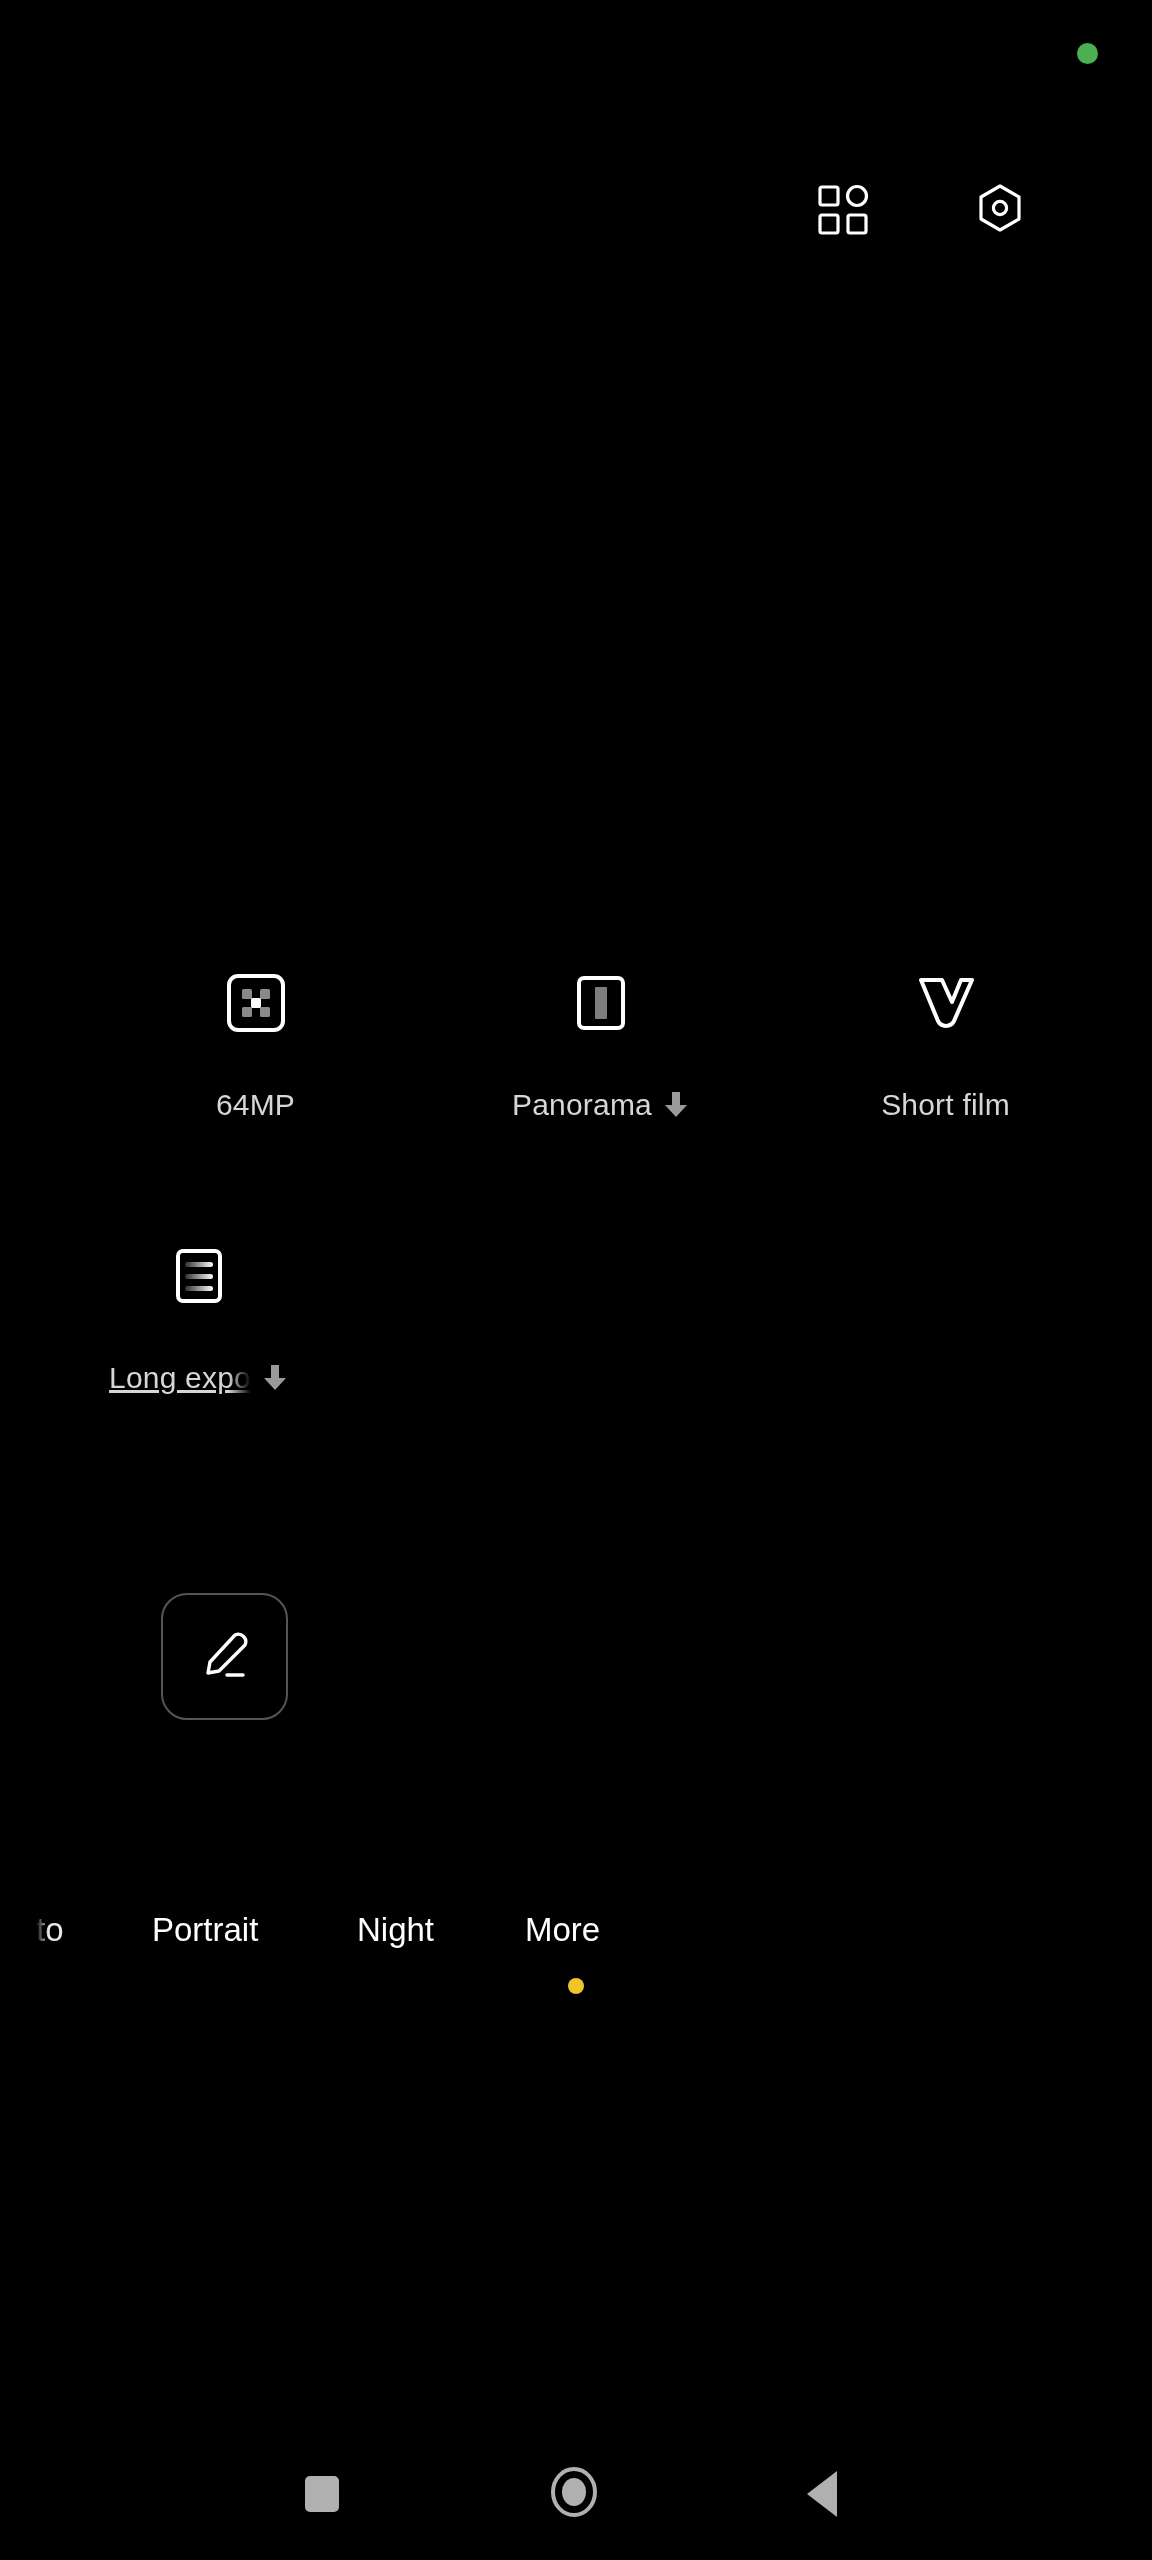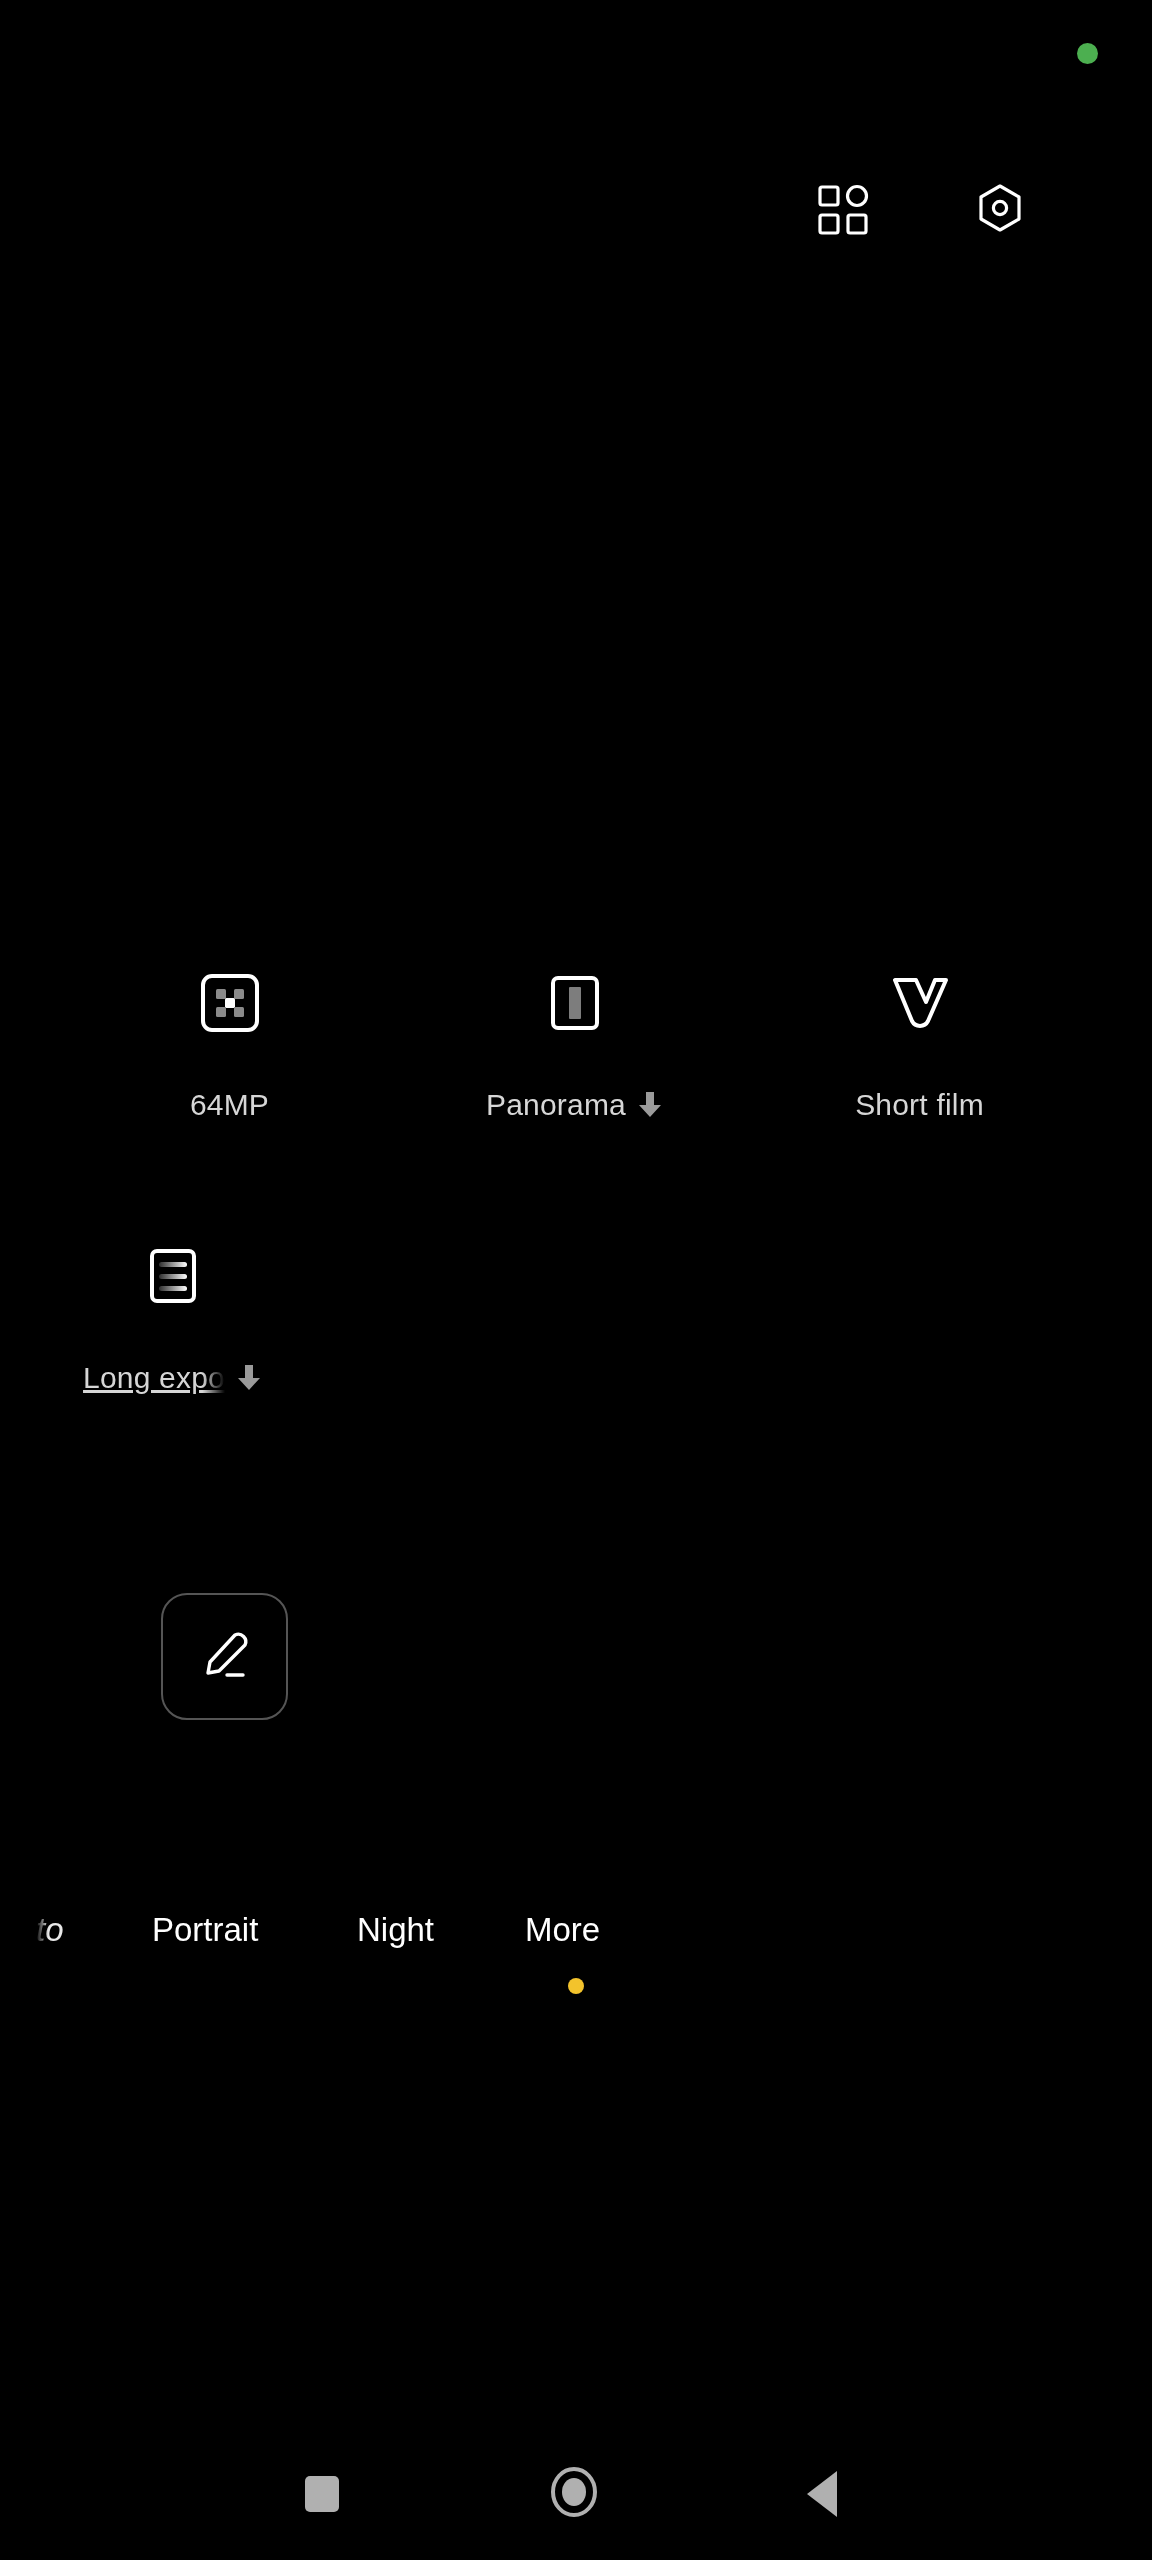--- a/index.html
+++ b/index.html
@@ -48,20 +48,21 @@
   }
   .topbar-btn.modes  { left: 799px; }
   .topbar-btn.settings { left: 955px; }
 
   
   .mode-grid {
     position: absolute;
     top: 955px;
     left: 0;
     width: 1152px;
+    padding-left: 26px;
   }
   .grid-row {
     display: flex;
     width: 1152px;
     height: 273px;
   }
   .grid-cell {
     width: 345px;
     display: flex;
     flex-direction: column;
@@ -133,21 +134,20 @@
     cursor: pointer;
     position: absolute;
     top: 50%;
     transform: translateY(-50%);
   }
   .mode-tab.partial {
     left: 36px;
     color: #e8e8e8;
     -webkit-mask-image: linear-gradient(to right, transparent 0%, #000 45%);
     mask-image: linear-gradient(to right, transparent 0%, #000 45%);
-    font-style: italic;
   }
   .mode-tab.t1 { left: 152px; }
   .mode-tab.t2 { left: 357px; text-align: right; }
   .mode-tab.t3 { left: 525px; font-weight: normal; }
 
   .tab-indicator {
     position: absolute;
     top: 1978px;
     left: 568px;
     width: 16px;

